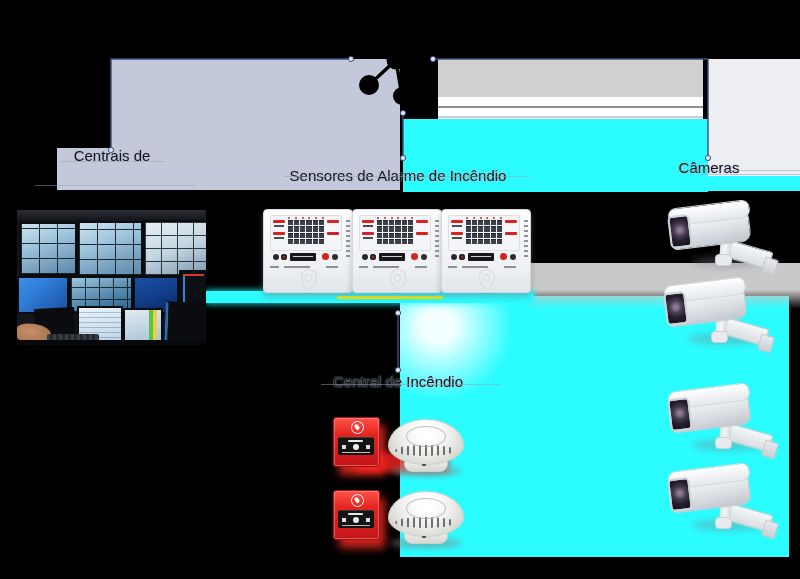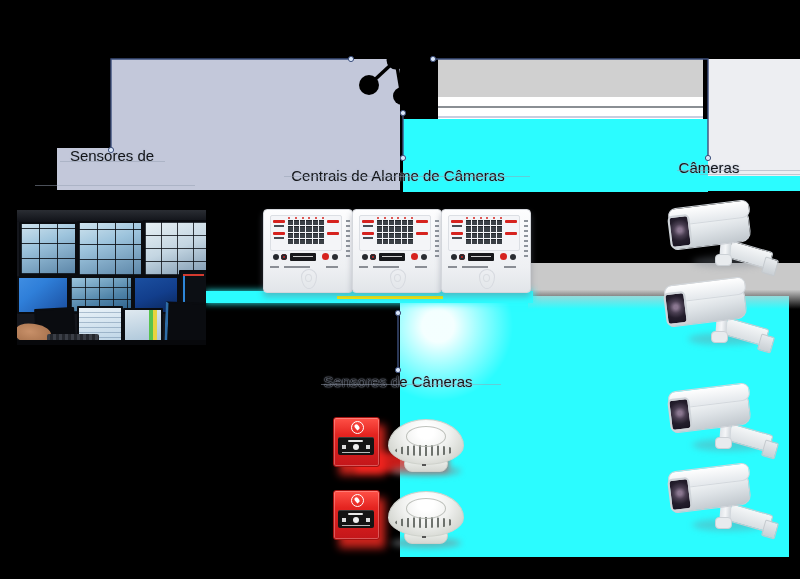--- a/index.html
+++ b/index.html
@@ -182,25 +182,25 @@
       <circle cx="88" cy="26" r="10"></circle>
       <circle cx="31" cy="33" r="8.5"></circle>
       <circle cx="58" cy="54" r="9.5"></circle>
       <circle cx="31" cy="79" r="10"></circle>
       <circle cx="64" cy="90" r="9"></circle>
       <circle cx="87" cy="73" r="7.5"></circle>
     </g>
   </svg>
 
   <div class="abs label" id="label-vms">
-    <div>Sensores de</div>
-  </div>
-  <div class="abs label" id="label-centrais">Centrais de Alarme de Câmeras</div>
+    <div>Centrais de</div>
+  </div>
+  <div class="abs label" id="label-centrais">Sensores de Alarme de Incêndio</div>
   <div class="abs label" id="label-cameras">Câmeras</div>
-  <div class="abs label" id="label-sensores">Sensores de Câmeras</div>
+  <div class="abs label" id="label-sensores">Central de Incêndio</div>
   <div class="abs artifact-line" style="left:284px;top:176px;width:246px"></div>
   <div class="abs artifact-line" style="left:677px;top:170px;width:123px"></div>
   <div class="abs artifact-line" style="left:700px;top:174px;width:100px"></div>
   <div class="abs artifact-line" style="left:321px;top:384px;width:180px"></div>
   <div class="abs artifact-line" style="left:60px;top:161px;width:105px"></div>
   <div class="abs artifact-line" style="left:35px;top:185px;width:160px"></div>
 
   <div class="abs" id="photo">
     <div class="abs ceiling"></div>
     <div class="abs scr cctv" style="left:2px;top:12px;width:54px;height:50px"></div>

